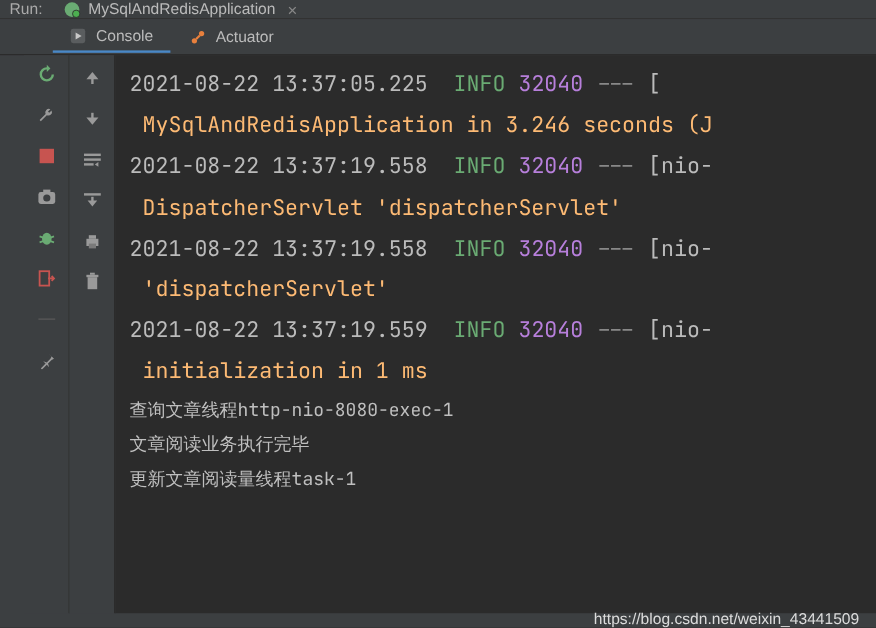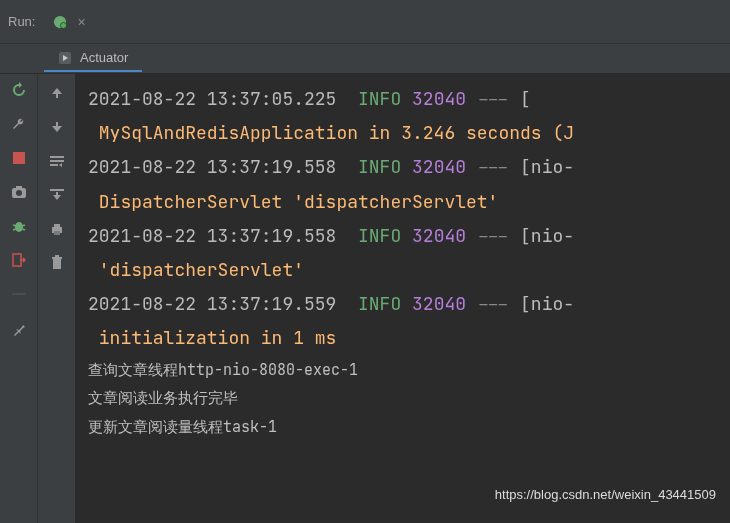--- a/index.html
+++ b/index.html
@@ -5,21 +5,21 @@
     * { margin: 0; padding: 0; box-sizing: border-box; }
     body {
       width: 730px; height: 523px;
       background: #3c3f41;
       font-family: "Segoe UI", Arial, sans-serif;
       color: #bbbbbb;
       overflow: hidden;
       position: relative;
     }
     .top-header {
-      height: 44px;
+      height: 16px;
       display: flex;
       align-items: center;
       background: #3c3f41;
       border-bottom: 1px solid #323232;
       padding-left: 8px;
       gap: 8px;
     }
     .run-label { font-size: 13px; color: #aaaaaa; }
     .run-tab {
       display: flex; align-items: center; gap: 6px;
@@ -38,21 +38,21 @@
       padding-left: 44px;
       gap: 2px;
     }
     .sub-tab {
       display: flex; align-items: center; gap: 8px;
       padding: 5px 14px;
       font-size: 13px; color: #bbbbbb;
       cursor: pointer;
     }
     .sub-tab.active { border-bottom: 2px solid #4a88c7; }
-    .main-area { display: flex; height: calc(523px - 58px); }
+    .main-area { display: flex; height: calc(523px - 58px); padding-left: 20px; }
     .left-icons {
       width: 38px;
       background: #3c3f41;
       display: flex; flex-direction: column; align-items: center;
       padding-top: 6px; gap: 14px;
       border-right: 1px solid #323232;
     }
     .left-icons .icon-btn { width: 20px; height: 20px; display: flex; align-items: center; justify-content: center; cursor: pointer; }
     .tool-col {
       width: 38px;
@@ -75,50 +75,61 @@
     }
     .ts { color: #bbbbbb; }
     .info { color: #6aab73; }
     .pid { color: #b77fdb; }
     .dash { color: #888888; }
     .brk { color: #bbbbbb; }
     .msg { color: #fdba74; }
     .chinese { color: #bfbfbf; font-size: 15px; }
     .watermark {
       position: absolute;
-      bottom: 21px; right: 14px;
+      bottom: 0; right: 14px;
       color: #dcdcdc; font-size: 13px;
       font-family: Arial, sans-serif;
     }
     svg { display: block; }
   </style>
 </head>
 <body>
 
 <div class="top-header">
   <span class="run-label">Run:</span>
   <div class="run-tab">
     <span>
       <svg class="run-icon" viewBox="0 0 16 16">
           <circle cx="8" cy="8" r="7" fill="#6aab73"></circle>
           <circle cx="12" cy="12" r="3.5" fill="#4caf50" stroke="#2b2b2b" stroke-width="0.8"></circle>
         </svg>
     </span>
+    <span>MySqlAndRedisApplication</span>
     <span class="close-x">×</span>
   </div>
 </div>
 
 <div class="tabs-row">
   <div class="sub-tab active">
     <span>
       <svg width="14" height="14" viewBox="0 0 14 14">
           <rect x="1" y="1" width="12" height="12" rx="2" fill="#5a5d5f"></rect>
           <polygon points="5,4 10,7 5,10" fill="#c8c8c8"></polygon>
         </svg>
     </span>
+    <span>Console</span>
+  </div>
+  <div class="sub-tab">
+    <span>
+      <svg width="14" height="14" viewBox="0 0 14 14">
+          <circle cx="4" cy="10" r="2.2" fill="#e8803d"></circle>
+          <circle cx="10" cy="4" r="2.2" fill="#e8803d"></circle>
+          <line x1="5.5" y1="8.5" x2="8.5" y2="5.5" stroke="#e8803d" stroke-width="1.8"></line>
+        </svg>
+    </span>
     <span>Actuator</span>
   </div>
 </div>
 
 <div class="main-area">
   <div class="left-icons">
     <div class="icon-btn">
       <svg width="18" height="18" viewBox="0 0 18 18">
           <path d="M9 3a6 6 0 1 0 6 6h-2a4 4 0 1 1-4-4v2l3-3-3-3v2z" fill="#6aab73"></path>
         </svg>

